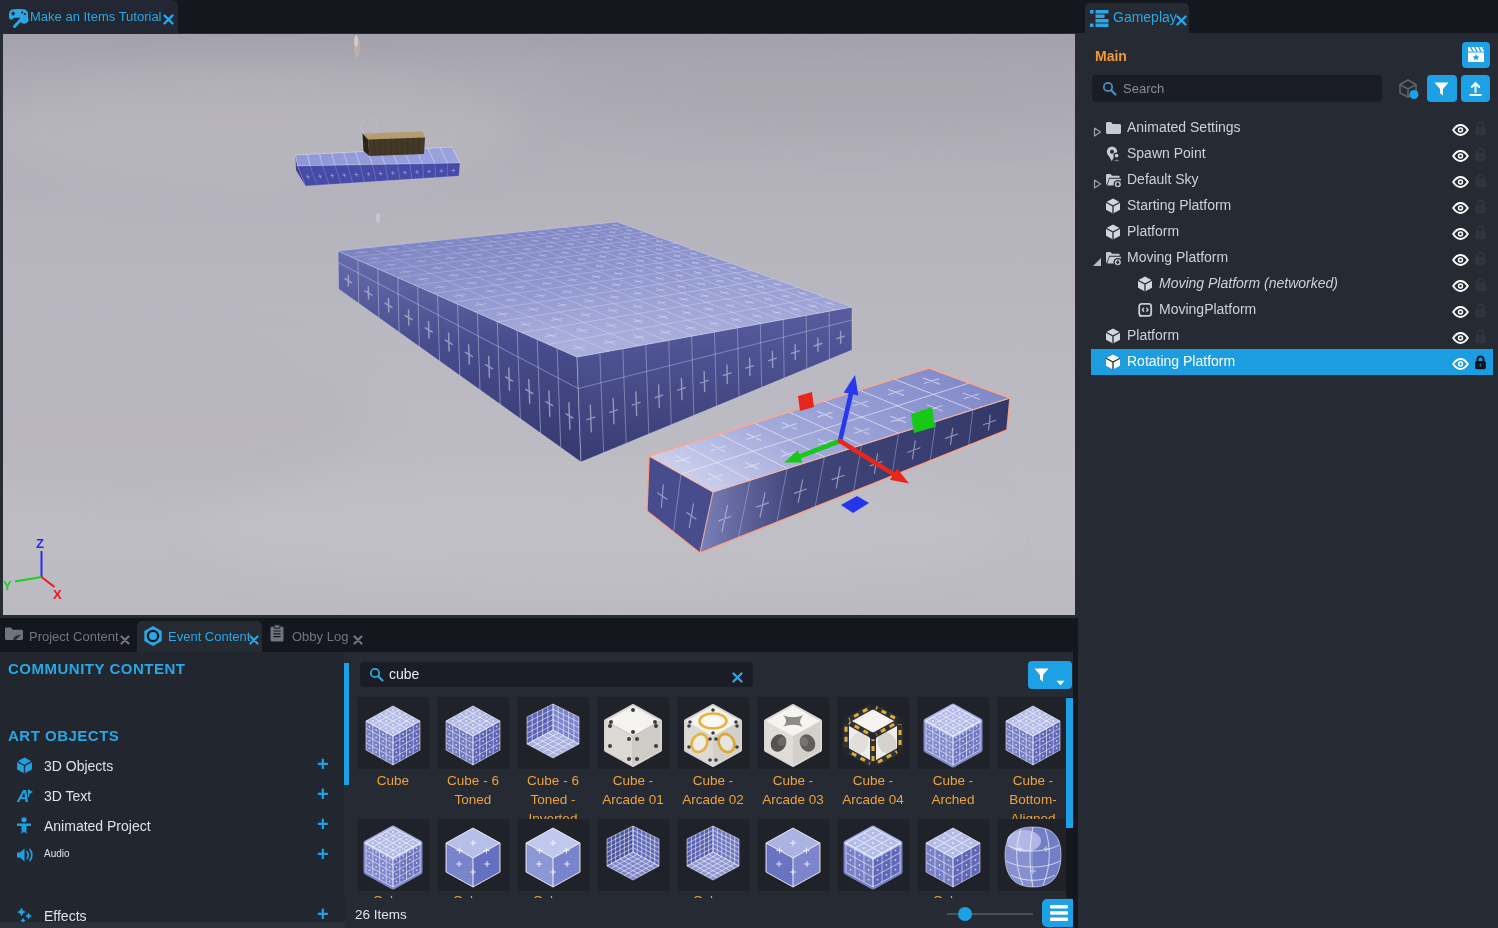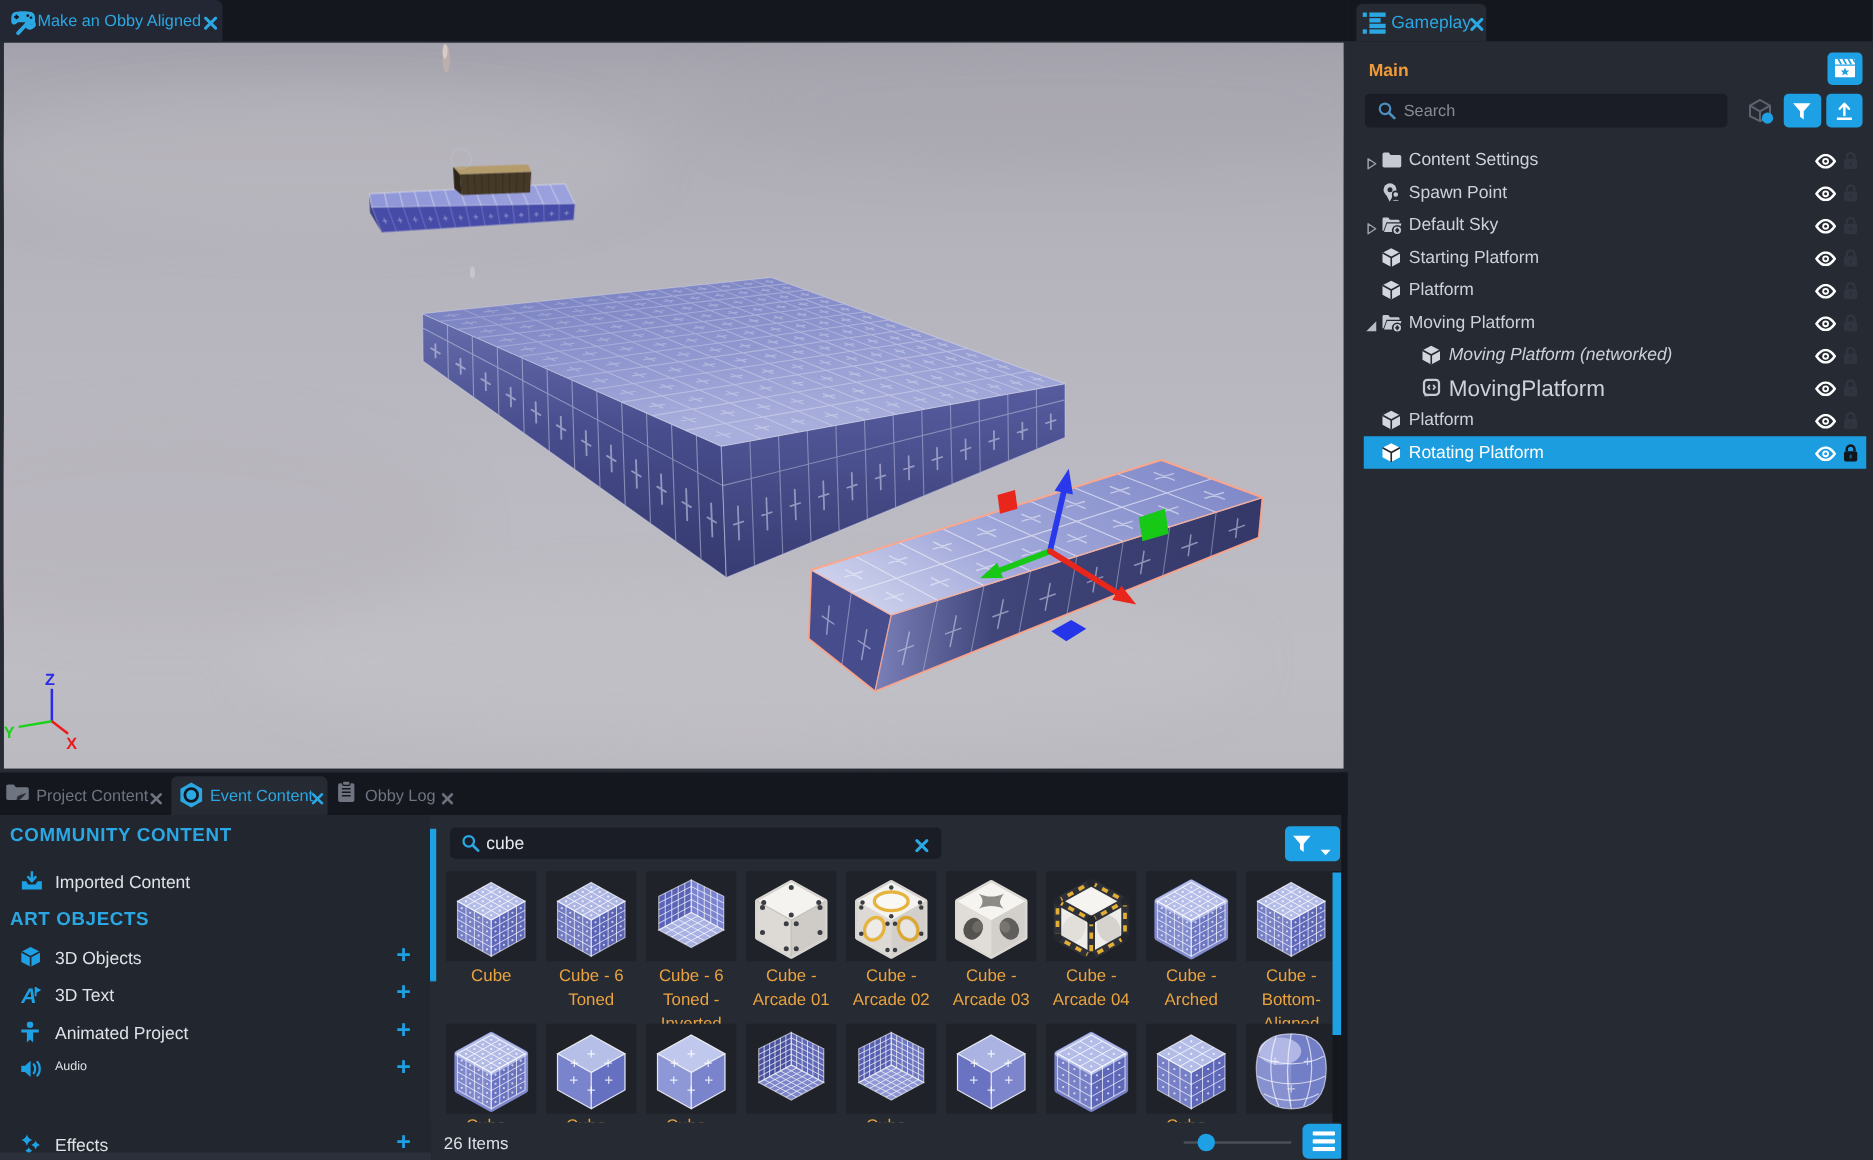--- a/index.html
+++ b/index.html
@@ -3,21 +3,21 @@
 <div style="position:absolute;left:0px;top:0px;width:1498px;height:33px;background:#14171e;"></div>
 <div style="position:absolute;left:0px;top:0px;width:178px;height:33px;background:#232733;border-radius:0 6px 0 0;"></div>
 <div style="position:absolute;left:8px;top:6px"><svg width="22" height="22" viewBox="0 0 22 22" style="">
       <path d="M4,3.5 C2,4 1,6 1,8 L1,11 C1,13 2.5,14 4,13.5 L6.5,11.8 L14.5,11.8 L17,13.5 C18.5,14 20,13 20,11 L20,8 C20,6 19,4 17,3.5 C13.5,2.7 7.5,2.7 4,3.5 Z" fill="#2ba7e3"></path>
       <path d="M5.2,5.8 L5.2,9.4 M3.4,7.6 L7,7.6" stroke="#14171e" stroke-width="1.5"></path>
       <circle cx="14.2" cy="6.5" r="1.1" fill="#14171e"></circle>
       <circle cx="16.8" cy="8.2" r="1.1" fill="#14171e"></circle>
       <path d="M6.5,20.5 L13.5,13" stroke="#2ba7e3" stroke-width="3" stroke-linecap="round"></path>
       <path d="M13,10.5 A4,4 0 0 1 18.3,9.5 L15.8,12 L17.5,13.7 L20,11.2 A4,4 0 0 1 19,16.5 A4,4 0 0 1 13,10.5 Z" fill="#2ba7e3" transform="rotate(3 16 13)"></path>
     </svg></div>
-<div style="position:absolute;left:30px;top:9px;font-size:13px;color:#2ba7e3">Make an Obby Aligned</div>
+<div style="position:absolute;left:30px;top:9px;font-size:13px;color:#2ba7e3">Make an Items Tutorial</div>
 <div style="position:absolute;left:163px;top:11px"><svg width="11" height="11" viewBox="0 0 11 11" style="">
       <path d="M1.5,1.5 L9.5,9.5 M9.5,1.5 L1.5,9.5" stroke="#2ba7e3" stroke-width="2.4" stroke-linecap="round"></path>
     </svg></div>
 <div style="position:absolute;left:0px;top:33px;width:1078px;height:585px;background:#272b33;">
     <svg width="1072" height="581" viewBox="3 34 1072 581" style="position:absolute;left:3px;top:1px">
 <defs>
 <linearGradient id="sky" x1="0" y1="0" x2="0" y2="1">
 <stop offset="0" stop-color="#a3a1ab"></stop>
           <stop offset="0.07" stop-color="#acaab3"></stop>
 <stop offset="0.3" stop-color="#b5b3bc"></stop>
@@ -177,21 +177,21 @@
         <line x1="1.5" y1="14" x2="13.5" y2="14" stroke="#ffffff" stroke-width="2"></line>
       </svg></div>
   </div>
 <div style="position:absolute;left:1091px;top:115px;width:402px;height:26px;">
     <div style="position:absolute;left:2px;top:8px"><svg width="9" height="10" viewBox="0 0 9 10" style="">
         <path d="M1.5,1 L7.5,5 L1.5,9 Z" fill="none" stroke="#9aa0ab" stroke-width="1.2" stroke-linejoin="round"></path>
       </svg></div>
     <div style="position:absolute;left:14px;top:5px"><svg width="17" height="16" viewBox="0 0 17 16" style="">
         <path d="M1,3.5 C1,2.7 1.6,2 2.4,2 L6,2 L7.5,4 L14.6,4 C15.4,4 16,4.6 16,5.4 L16,12.6 C16,13.4 15.4,14 14.6,14 L2.4,14 C1.6,14 1,13.4 1,12.6 Z" fill="#c6cad2"></path>
       </svg></div>
-    <div style="position:absolute;left:36px;top:4px;font-size:14px;color:#ced2d8;white-space:nowrap">Content Settings</div>
+    <div style="position:absolute;left:36px;top:4px;font-size:14px;color:#ced2d8;white-space:nowrap">Animated Settings</div>
     <div style="position:absolute;left:361px;top:7px"><svg width="17" height="12" viewBox="0 0 17 12" style="">
         <path d="M1.2,6 C4,1.8 6.2,1 8.5,1 C10.8,1 13,1.8 15.8,6 C13,10.2 10.8,11 8.5,11 C6.2,11 4,10.2 1.2,6 Z" fill="none" stroke="#ffffff" stroke-width="2"></path>
         <circle cx="8.5" cy="6" r="2.7" fill="#ffffff"></circle>
         <circle cx="8.5" cy="6" r="1.2" fill="#262a33"></circle>
       </svg></div>
     <div style="position:absolute;left:383px;top:6px"><svg width="13" height="15" viewBox="0 0 13 15" style="">
         <path d="M3.4,6 L3.4,4.6 A3.1,3.2 0 0 1 9.6,4.6 L9.6,6" fill="none" stroke="#31353f" stroke-width="2"></path>
         <rect x="1.2" y="6" width="10.6" height="8.2" rx="1.6" fill="#31353f"></rect>
         <rect x="5.6" y="8.6" width="1.8" height="3.2" rx="0.9" fill="#262a33" opacity="0.55"></rect>
       </svg></div>
@@ -318,21 +318,21 @@
         <rect x="1.2" y="6" width="10.6" height="8.2" rx="1.6" fill="#31353f"></rect>
         <rect x="5.6" y="8.6" width="1.8" height="3.2" rx="0.9" fill="#262a33" opacity="0.55"></rect>
       </svg></div>
   </div>
 <div style="position:absolute;left:1091px;top:297px;width:402px;height:26px;">
     <div style="position:absolute;left:46px;top:5px"><svg width="16" height="16" viewBox="0 0 16 16" style="">
         <rect x="2.2" y="1.8" width="12" height="12" rx="2.6" fill="none" stroke="#c6cad2" stroke-width="1.8"></rect>
         <path d="M6.6,6.3 L5.4,7.8 L6.6,9.3 M9.8,6.3 L11,7.8 L9.8,9.3" stroke="#c6cad2" stroke-width="1.4" fill="none" stroke-linecap="round"></path>
         <path d="M2.2,11 C2.2,13.6 4,14.8 6,14.9 L2.6,15 Z" fill="#c6cad2"></path>
       </svg></div>
-    <div style="position:absolute;left:68px;top:4px;font-size:18px;color:#ced2d8;white-space:nowrap">MovingPlatform</div>
+    <div style="position:absolute;left:68px;top:4px;font-size:14px;color:#ced2d8;white-space:nowrap">MovingPlatform</div>
     <div style="position:absolute;left:361px;top:7px"><svg width="17" height="12" viewBox="0 0 17 12" style="">
         <path d="M1.2,6 C4,1.8 6.2,1 8.5,1 C10.8,1 13,1.8 15.8,6 C13,10.2 10.8,11 8.5,11 C6.2,11 4,10.2 1.2,6 Z" fill="none" stroke="#ffffff" stroke-width="2"></path>
         <circle cx="8.5" cy="6" r="2.7" fill="#ffffff"></circle>
         <circle cx="8.5" cy="6" r="1.2" fill="#262a33"></circle>
       </svg></div>
     <div style="position:absolute;left:383px;top:6px"><svg width="13" height="15" viewBox="0 0 13 15" style="">
         <path d="M3.4,6 L3.4,4.6 A3.1,3.2 0 0 1 9.6,4.6 L9.6,6" fill="none" stroke="#31353f" stroke-width="2"></path>
         <rect x="1.2" y="6" width="10.6" height="8.2" rx="1.6" fill="#31353f"></rect>
         <rect x="5.6" y="8.6" width="1.8" height="3.2" rx="0.9" fill="#262a33" opacity="0.55"></rect>
       </svg></div>
@@ -400,27 +400,20 @@
       <rect x="1.5" y="2.5" width="13" height="15" rx="1.5" fill="#6f7580"></rect>
       <rect x="5" y="0.8" width="6" height="3.4" rx="1" fill="#6f7580" stroke="#14171e" stroke-width="1"></rect>
       <path d="M4.5,7 L11.5,7 M4.5,9.8 L11.5,9.8 M4.5,12.6 L11.5,12.6" stroke="#14171e" stroke-width="1.2"></path>
     </svg></div>
 <div style="position:absolute;left:292px;top:629px;font-size:13px;color:#6f7580">Obby Log</div>
 <div style="position:absolute;left:353px;top:631px"><svg width="10" height="10" viewBox="0 0 10 10" style="">
       <path d="M1.5,1.5 L8.5,8.5 M8.5,1.5 L1.5,8.5" stroke="#6f7580" stroke-width="2.2" stroke-linecap="round"></path>
     </svg></div>
 <div style="position:absolute;left:0px;top:652px;width:345px;height:276px;background:#22262e;overflow:hidden;">
     <div style="position:absolute;left:8px;top:8px;font-size:15px;font-weight:bold;color:#2ba7e3;letter-spacing:0.5px">COMMUNITY CONTENT</div>
-    <div style="position:absolute;left:0;top:38px;width:345px;height:30px">
-      <div style="position:absolute;left:16px;top:6px"><svg width="19" height="17" viewBox="0 0 19 17" style="">
-          <path d="M9.5,1 L9.5,8 M6,5 L9.5,9 L13,5" stroke="#1ea1e4" stroke-width="2" fill="none" stroke-linejoin="round"></path>
-          <path d="M1.5,9 L5,9 L6.5,11.5 L12.5,11.5 L14,9 L17.5,9 L17.5,15.5 L1.5,15.5 Z" fill="#1ea1e4"></path>
-        </svg></div>
-      <div style="position:absolute;left:44px;top:7px;font-size:14px;color:#dfe2e7">Imported Content</div>
-    </div>
     <div style="position:absolute;left:8px;top:75px;font-size:15px;font-weight:bold;color:#2ba7e3;letter-spacing:0.5px">ART OBJECTS</div>
     <div style="position:absolute;left:0;top:99px;width:345px;height:30px">
       <div style="position:absolute;left:16px;top:6px"><svg width="17" height="17" viewBox="0 0 17 17" style="">
           <g transform="scale(1.0625)">
             <path d="M8,0.5 L15,4.2 L15,11.8 L8,15.5 L1,11.8 L1,4.2 Z" fill="#1ea1e4"></path>
             <path d="M1,4.2 L8,8 L15,4.2 M8,8 L8,15.5" stroke="#262a33" stroke-width="1.3" fill="none"></path>
           </g>
         </svg></div>
       <div style="position:absolute;left:44px;top:7px;font-size:14px;color:#dfe2e7">3D Objects</div>
       <div style="position:absolute;left:317px;top:2px;font-size:20px;color:#1ea1e4;font-weight:bold">+</div>

